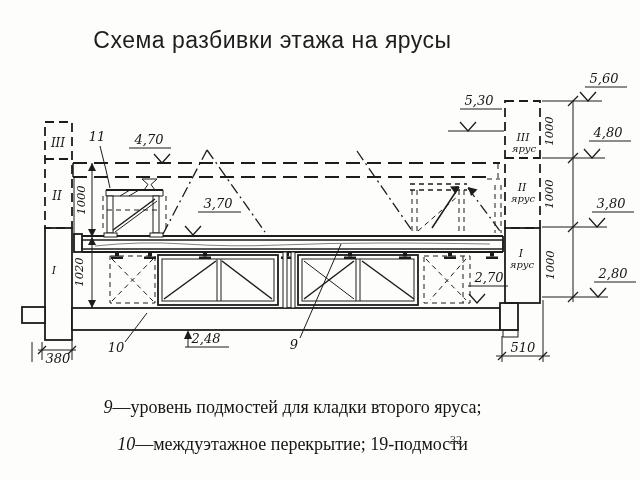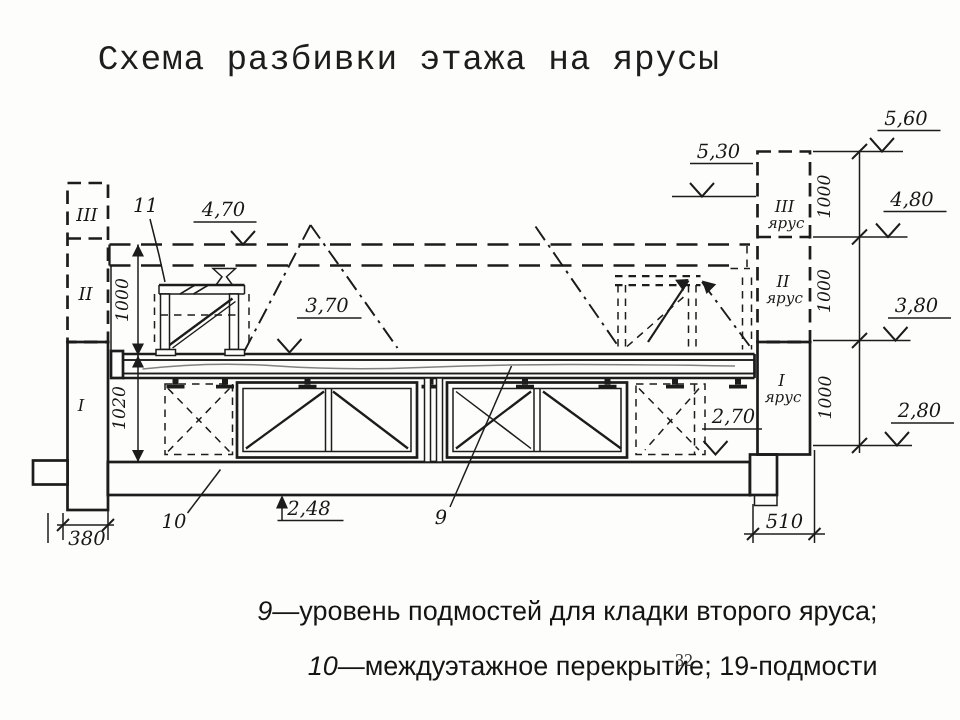--- a/index.html
+++ b/index.html
@@ -2,25 +2,25 @@
 <html><head>
 <meta charset="utf-8">
 <style>
   html,body{margin:0;padding:0;}
   body{
     width:640px;height:480px;position:relative;overflow:hidden;
     background:#fdfdfb;font-family:"Liberation Sans",sans-serif;
   }
   .title{
     position:absolute;top:27px;left:0;width:545px;text-align:center;
-    font-size:23px;color:#1d1d1d;letter-spacing:.5px;font-family:Liberation Mono, monospace;
+    font-size:23px;color:#1d1d1d;letter-spacing:.5px;
   }
   .caption{
-    position:absolute;top:389px;left:0;width:585px;text-align:right;
-    font-size:18px;color:#141414;line-height:37px;
+    position:absolute;top:389px;left:0;width:585px;text-align:center;
+    font-size:18px;color:#141414;line-height:37px;font-family:Liberation Serif, serif;
   }
   .caption i{font-style:italic;}
   .pagenum{
     position:absolute;top:433px;left:450px;font-size:12px;color:#3a3a3a;font-family:Liberation Serif, serif;
   }
   svg{position:absolute;top:0;left:0;}
   svg line, svg path, svg rect, svg polyline{stroke:#1c1c1c;fill:none;stroke-linecap:butt;}
   .s1{stroke-width:1;}
   .s13{stroke-width:1.3;}
   .s15{stroke-width:1.5;}

